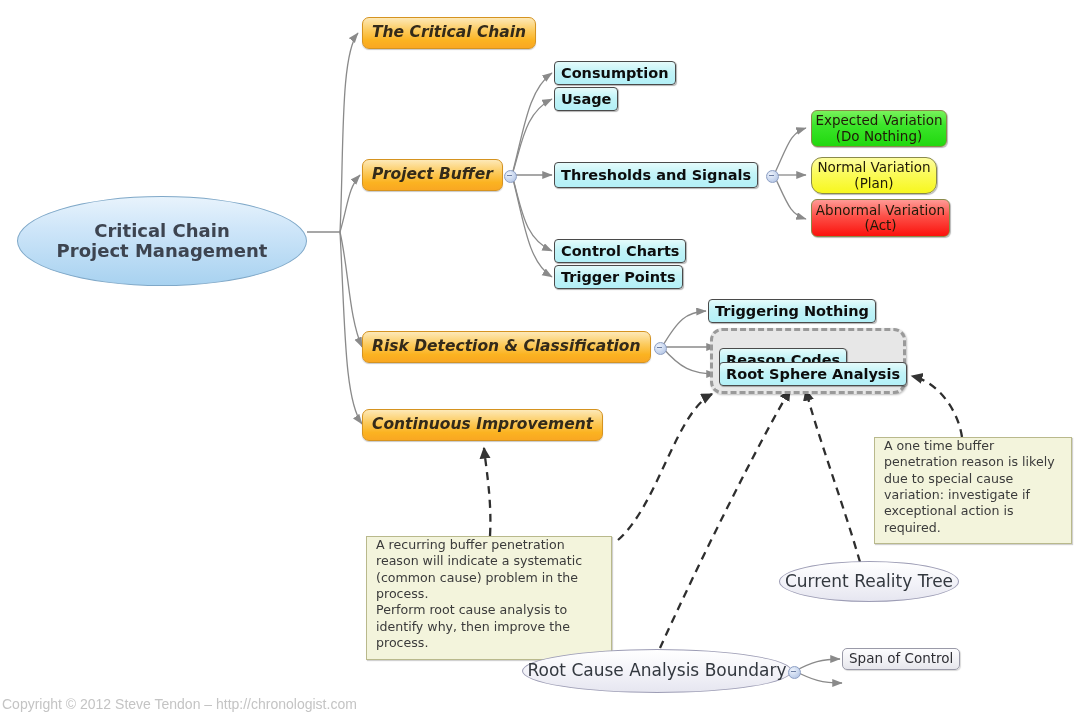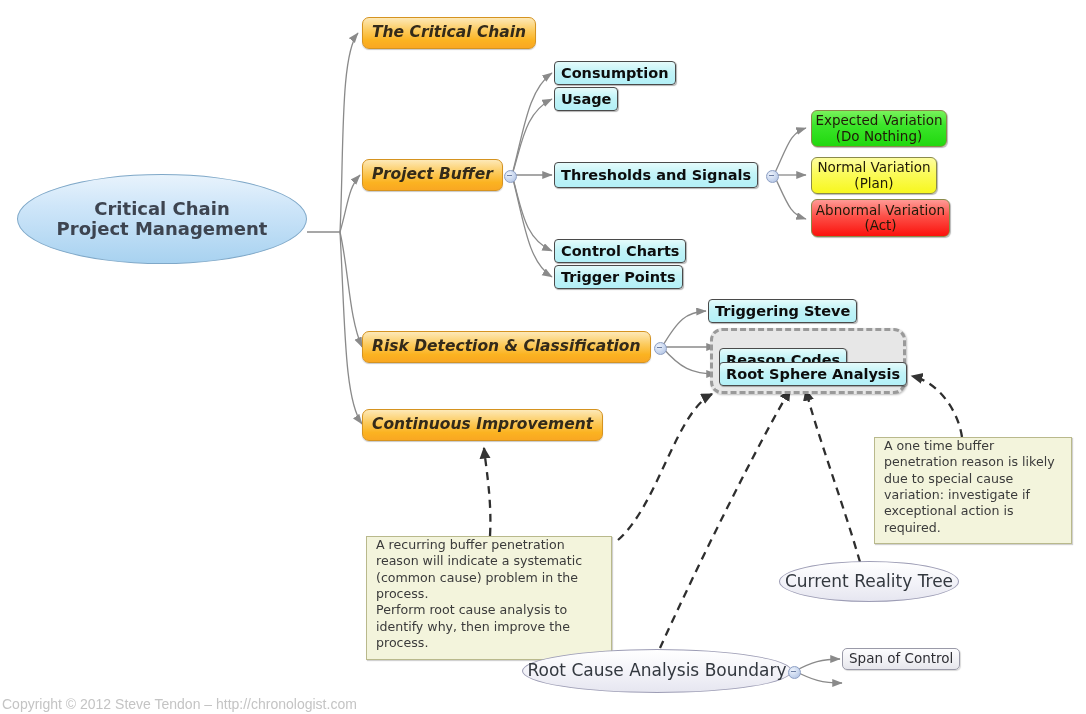--- a/index.html
+++ b/index.html
@@ -79,21 +79,21 @@
     color: #201a08;
     font-size: 13.5px;
     display: flex;
     flex-direction: column;
     align-items: center;
     justify-content: center;
     text-align: center;
     box-shadow: 1px 1px 1px rgba(0,0,0,0.28);
   }
   .var-green  { background: linear-gradient(to bottom, #79f25c 0%, #3be52a 40%, #21d80f 100%); }
-  .var-yellow { background: linear-gradient(to bottom, #fdfda0 0%, #fbfb5a 45%, #f7f71e 100%); }
+  .var-yellow { background: linear-gradient(to bottom, #fdfda0 0%, #fbfb5a 45%, #f7f71e 100%); border-radius: 11px; }
   .var-red    { background: linear-gradient(to bottom, #ff9a95 0%, #fd5048 45%, #fb120c 100%); }
 
   
   .boundary-box {
     background: #e7e7e7;
     border: 3px dashed #9a9a9a;
     border-radius: 12px;
     box-shadow: 1px 1px 2px rgba(0,0,0,0.25);
   }
 
@@ -206,21 +206,21 @@
 
     <path d="M618,540 C658,505 676,412 712,394" stroke="#2e2e2e" stroke-width="2.3" fill="none" stroke-dasharray="8,6" marker-end="url(#arrDash)"></path>
 
     <path d="M660,648 C700,560 760,440 790,390" stroke="#2e2e2e" stroke-width="2.3" fill="none" stroke-dasharray="8,6" marker-end="url(#arrDash)"></path>
 
     <path d="M860,562 C842,500 815,428 806,390" stroke="#2e2e2e" stroke-width="2.3" fill="none" stroke-dasharray="8,6" marker-end="url(#arrDash)"></path>
 
     <path d="M962,437 C958,410 938,382 912,376" stroke="#2e2e2e" stroke-width="2.3" fill="none" stroke-dasharray="8,6" marker-end="url(#arrDash)"></path>
   </svg>
 
-  <div class="node root-ellipse" style="left:17px; top:174px; width:290px; height:90px;justify-content:center;">
+  <div class="node root-ellipse" style="left:17px; top:196px; width:290px; height:90px;justify-content:center;">
     <span style="white-space:pre-line;">Critical Chain
 Project Management</span>
   </div>
 
   <div class="node orange-node" style="left:362px; top:17px; height:32px;">
     <span>The Critical Chain</span>
   </div>
 
   <div class="node orange-node" style="left:362px; top:159px; height:32px;">
     <span>Project Buffer</span>
@@ -266,21 +266,21 @@
     <span>Normal Variation</span>
     <span>(Plan)</span>
   </div>
 
   <div class="node var-node var-red" style="left:811px; top:199px; width:139px; height:38px;">
     <span>Abnormal Variation</span>
     <span>(Act)</span>
   </div>
 
   <div class="node cyan-node" style="left:708px; top:299px; height:24px;">
-    <span>Triggering Steve</span>
+    <span>Triggering Nothing</span>
   </div>
 
   <div class="node boundary-box" style="left:710px; top:328px; width:196px; height:66px;"></div>
 
   <div class="node cyan-node" style="left:719px; top:348px; height:24px;">
     <span>Reason Codes</span>
   </div>
 
   <div class="node cyan-node" style="left:719px; top:362px; height:24px;">
     <span>Root Sphere Analysis</span>

